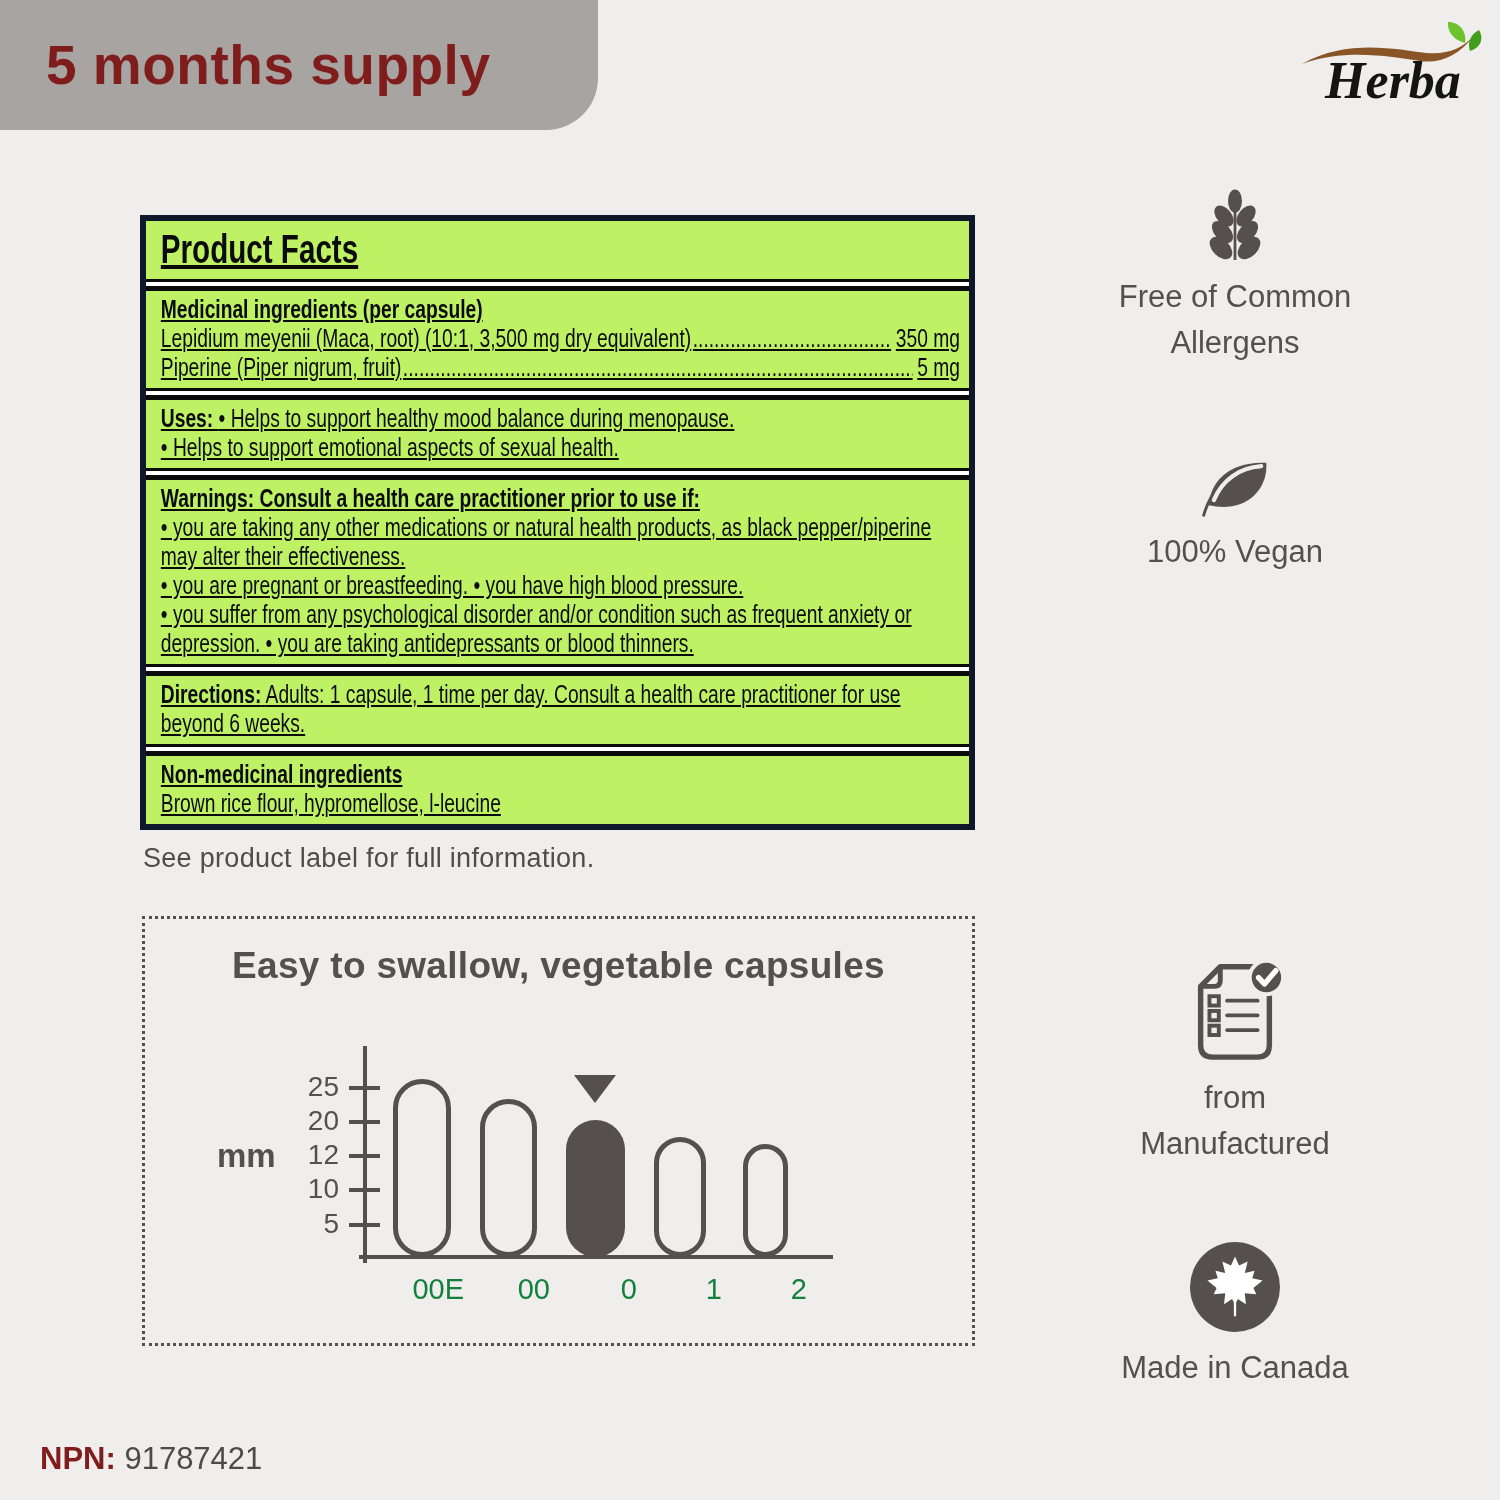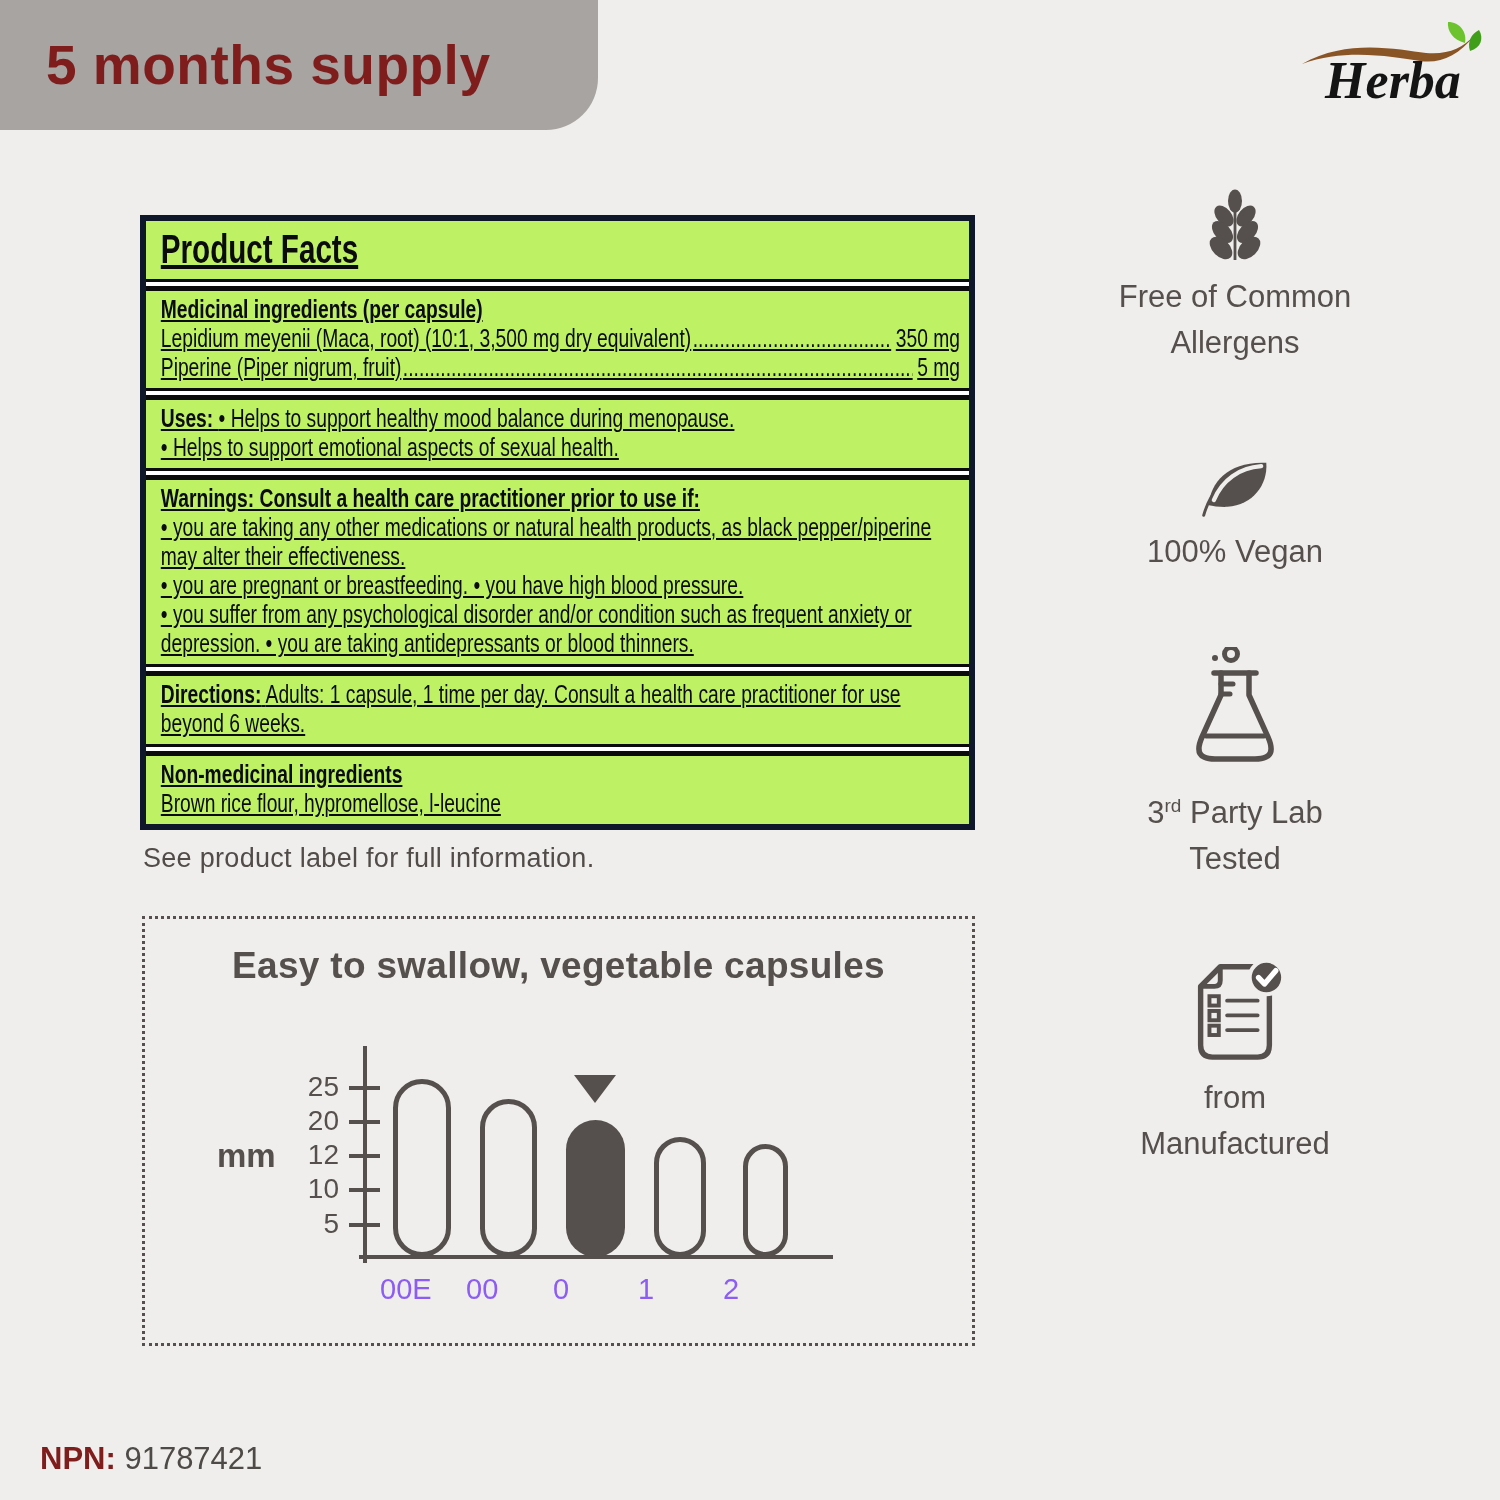--- a/index.html
+++ b/index.html
@@ -42,21 +42,21 @@
   }
   .panel-title{position:absolute;left:0;top:26px;width:100%;text-align:center;
     font-size:37px;font-weight:bold;color:#55504d;letter-spacing:0.3px;}
   .chart{position:absolute;left:0;top:0;width:100%;height:100%;}
   .chart .axis{position:absolute;background:#55504d;}
   .chart .tick{position:absolute;background:#55504d;}
   .chart .tick-label{position:absolute;width:64px;text-align:right;font-size:28px;color:#55504d;}
   .chart .y-label{position:absolute;font-size:33px;color:#55504d;}
   .chart .capsule{position:absolute;border-radius:999px;box-sizing:border-box;border:5px solid #55504d;}
   .chart .capsule.filled{background:#55504d;border:none;}
-  .chart .cap-label{position:absolute;width:84px;text-align:left;font-size:29px;color:#8b5cf6;}
+  .chart .cap-label{position:absolute;width:84px;text-align:right;font-size:29px;color:#15803d;}
   .chart .marker{position:absolute;width:0;height:0;
     border-left:21px solid transparent;border-right:21px solid transparent;border-top:28px solid #55504d;}
   
   .badges{position:absolute;left:1075px;top:185px;width:320px;height:1220px;}
   .badge{position:absolute;left:0;width:320px;display:flex;flex-direction:column;align-items:center;}
   .badge-icon{display:flex;justify-content:center;align-items:flex-end;}
   .badge-label{margin-top:12px;width:250px;text-align:center;font-size:31px;line-height:46px;color:#55504d;}
   .badge-label sup{font-size:19px;}
   
   .npn{position:absolute;left:40px;top:1441px;font-size:31px;color:#4e4a47;}
@@ -177,49 +177,48 @@
       <div class="badge" style="top: 266px;">
         <div class="badge-icon">
           <svg width="86" height="66" viewBox="0 0 86 78">
        <path d="M6 76 C 10 62, 15 52, 24 42" fill="none" stroke="#55504d" stroke-width="3.5" stroke-linecap="round"></path>
        <path d="M12 64 C 14 36, 36 12, 80 14 C 82 40, 64 64, 34 66 C 26 66.5, 17 65, 12 64 Z" fill="#55504d"></path>
        <path d="M18 58 C 28 34, 48 20, 74 18" fill="none" stroke="#efeeec" stroke-width="5" stroke-linecap="round"></path>
      </svg>
         </div>
         <div class="badge-label">100% Vegan</div>
       </div>
-      <div class="badge" style="top: 462px;">
-        <div class="badge-icon">
-          <svg width="104" height="124" viewBox="0 0 100 124">
-       <circle cx="30" cy="11" r="3" fill="#55504d"></circle>
-       <circle cx="46" cy="7" r="6.5" fill="none" stroke="#55504d" stroke-width="5"></circle>
-       <path d="M29 26 H71" fill="none" stroke="#55504d" stroke-width="5.5" stroke-linecap="round"></path>
-       <path d="M36 26 V48 L17 90 Q10 106 19 110 Q23 112 30 112 H70 Q77 112 81 110 Q90 106 83 90 L64 48 V26" fill="none" stroke="#55504d" stroke-width="5.5" stroke-linecap="round" stroke-linejoin="round"></path>
-       <path d="M36 37 H48" stroke="#55504d" stroke-width="5" stroke-linecap="round"></path>
-       <path d="M36 47 H45" stroke="#55504d" stroke-width="5" stroke-linecap="round"></path>
-       <path d="M21 89 H79" stroke="#55504d" stroke-width="5" stroke-linecap="round"></path>
-     </svg>
-        </div>
-        <div class="badge-label"><span>3</span><sup>rd</sup><span> Party Lab Tested</span></div>
-      </div>
       <div class="badge" style="top: 768px;">
         <div class="badge-icon">
           <svg width="106" height="110" viewBox="0 0 106 112">
        <path d="M38 14 H76 Q88 14 88 26 V94 Q88 106 76 106 H30 Q18 106 18 94 V34 Z" fill="none" stroke="#55504d" stroke-width="5.5" stroke-linejoin="round"></path>
        <path d="M38 14 V28 Q38 34 32 34 H18" fill="none" stroke="#55504d" stroke-width="5" stroke-linejoin="round"></path>
        <rect x="27" y="44" width="9.5" height="9.5" fill="none" stroke="#55504d" stroke-width="4"></rect>
        <rect x="27" y="59" width="9.5" height="9.5" fill="none" stroke="#55504d" stroke-width="4"></rect>
        <rect x="27" y="74" width="9.5" height="9.5" fill="none" stroke="#55504d" stroke-width="4"></rect>
        <path d="M45 48.5 H76 M45 63.5 H76 M45 78.5 H76" stroke="#55504d" stroke-width="4" stroke-linecap="round"></path>
        <circle cx="85" cy="25" r="17" fill="#55504d" stroke="#efeeec" stroke-width="4"></circle>
        <path d="M77 25 L83 31.5 L94.5 18" fill="none" stroke="#ffffff" stroke-width="5.5" stroke-linecap="round" stroke-linejoin="round"></path>
      </svg>
         </div>
         <div class="badge-label">from Manufactured</div>
       </div>
+      <div class="badge" style="top: 1056px;">
+        <div class="badge-icon">
+          <svg width="92" height="92" viewBox="0 0 92 92">
+       <circle cx="46" cy="46" r="45" fill="#55504d"></circle>
+       <g transform="translate(46,43) scale(1.15)">
+         <path fill="#ffffff" d="M0,-24 L3.5,-16 L11,-19.5 L8.5,-9.5 L17,-11.5 L15,-5 L24,-3 L16,3.5 L18.5,9
+           L8.5,8 L9.5,17.5 L2.5,13 L1,16 L1,28 L-1,28 L-1,16 L-2.5,13 L-9.5,17.5 L-8.5,8 L-18.5,9
+           L-16,3.5 L-24,-3 L-15,-5 L-17,-11.5 L-8.5,-9.5 L-11,-19.5 L-3.5,-16 Z"></path>
+       </g>
+     </svg>
+        </div>
+        <div class="badge-label">Made in Canada</div>
+      </div>
     </div>
 
   <div class="npn">
     <b>NPN:</b>
     <span>91787421</span>
   </div>
 
 </div>
 
 </body></html>

